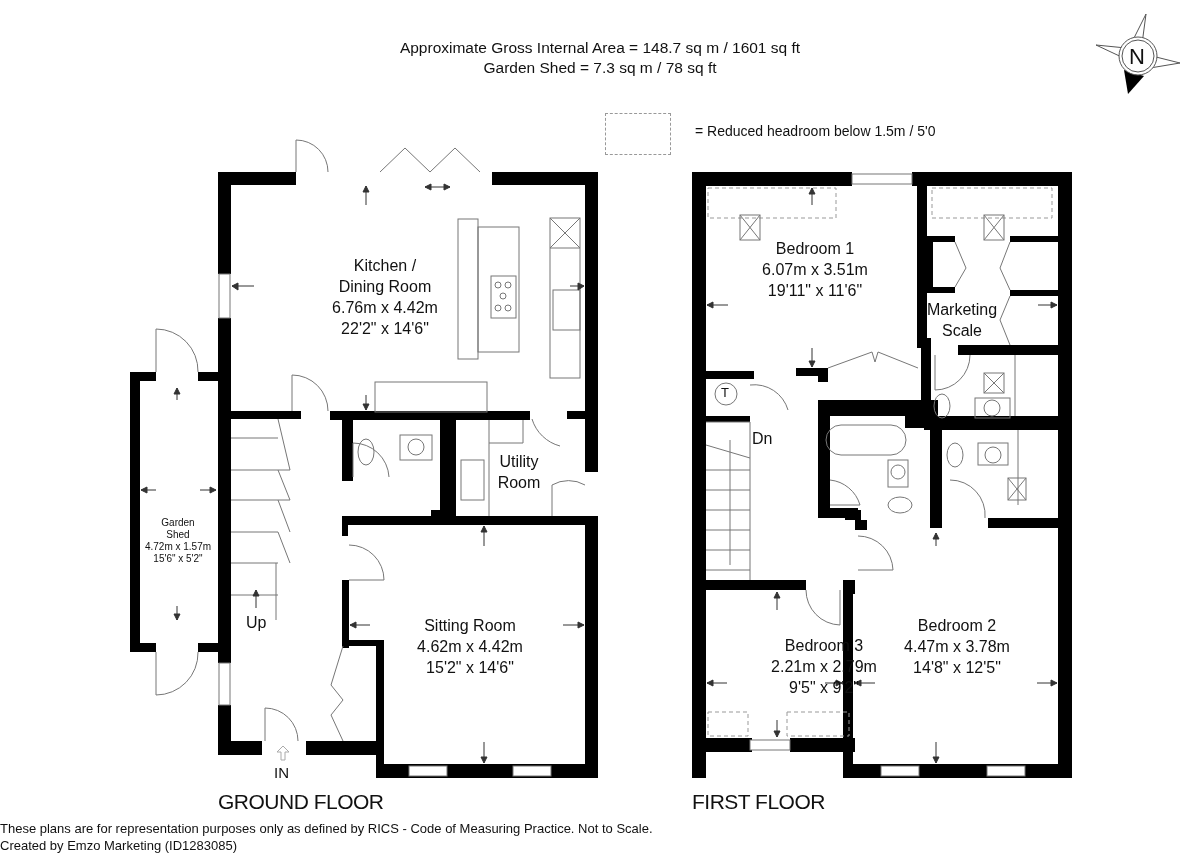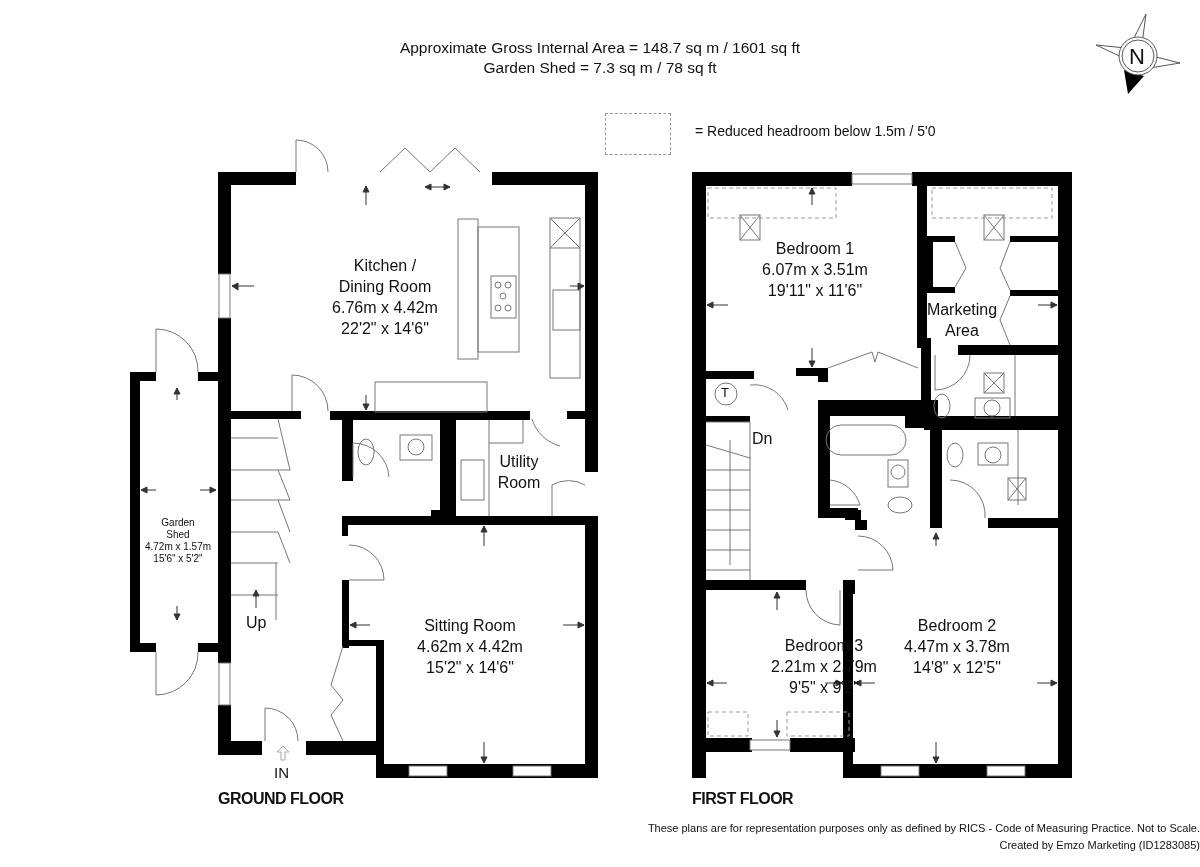--- a/index.html
+++ b/index.html
@@ -5,22 +5,22 @@
   html, body { margin: 0; padding: 0; background: #ffffff; }
   body { width: 1200px; height: 867px; position: relative; overflow: hidden;
          font-family: "Liberation Sans", sans-serif; color: #111; }
   .abs { position: absolute; }
   .area-lines { left: 0; top: 38px; width: 1200px; text-align: center; font-size: 15.5px; line-height: 20px; }
   .legend { left: 605px; top: 113px; }
   .legend-box { position: absolute; left: 0; top: 0; width: 64px; height: 40px; border: 1px dashed #999; }
   .legend-text { position: absolute; left: 90px; top: 10px; white-space: nowrap; font-size: 14px; }
   .room-label { position: absolute; text-align: center; font-size: 16px; line-height: 21px; white-space: nowrap; transform: translateX(-50%); }
   .small-label { font-size: 10px; line-height: 12px; }
-  .floor-title { position: absolute; font-weight: bold; font-size: 16px; letter-spacing: -0.5px; }
-  .footer { left: 0; top: 820px; width: 1200px; text-align: right; font-size: 11px; line-height: 17px; }
+  .floor-title { position: absolute; font-weight: normal; font-size: 21px; letter-spacing: -0.5px; }
+  .footer { left: 0; top: 820px; width: 1200px; text-align: left; font-size: 13px; line-height: 17px; }
   svg { position: absolute; left: 0; top: 0; }
   .tag { position: absolute; font-size: 15px; }
 </style>
 </head>
 <body>
 
 <div class="abs area-lines">
   <div>Approximate Gross Internal Area = 148.7 sq m / 1601 sq ft</div>
   <div>Garden Shed = 7.3 sq m / 78 sq ft</div>
 </div>
@@ -316,21 +316,21 @@
 <div class="tag" style="left:246px; top:614px; font-size:16px;">Up</div>
 <div class="tag" style="left:274px; top:764px;">IN</div>
 
 <div class="room-label" style="left:815px; top:238px;">
   <div>Bedroom 1</div>
   <div>6.07m x 3.51m</div>
   <div>19'11" x 11'6"</div>
 </div>
 <div class="room-label" style="left:962px; top:299px;">
   <div>Marketing</div>
-  <div>Area</div>
+  <div>Scale</div>
 </div>
 <div class="room-label" style="left:824px; top:635px;">
   <div>Bedroom 3</div>
   <div>2.21m x 2.79m</div>
   <div>9'5" x 9'2"</div>
 </div>
 <div class="room-label" style="left:957px; top:615px;">
   <div>Bedroom 2</div>
   <div>4.47m x 3.78m</div>
   <div>14'8" x 12'5"</div>

